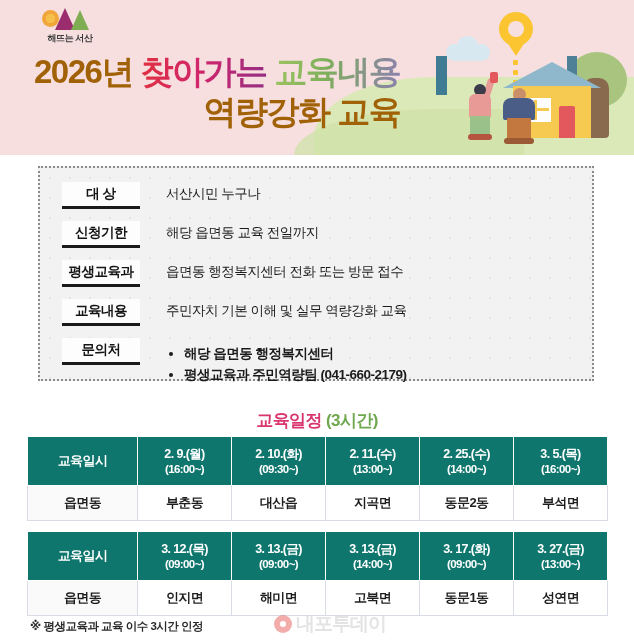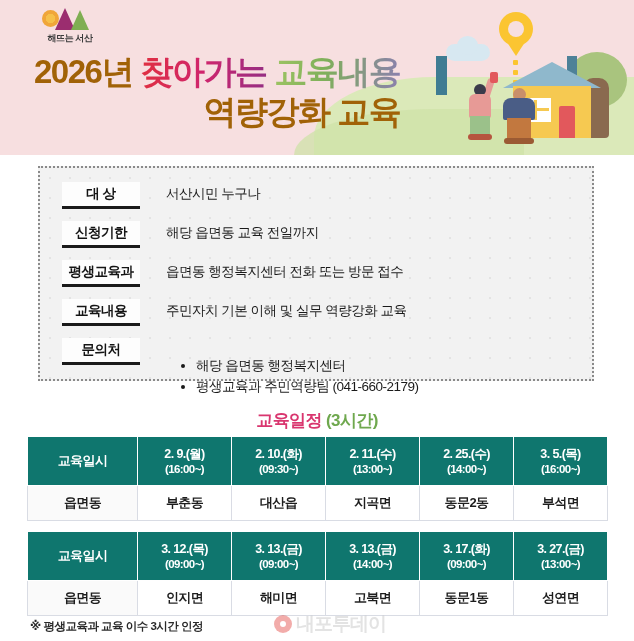--- a/index.html
+++ b/index.html
@@ -135,21 +135,21 @@
   .info-row{position:absolute;left:22px;display:flex;align-items:flex-start;}
   .info-label{
     width:78px;min-width:78px;background:#fdfdfd;border-bottom:3px solid #1a1a1a;
     text-align:center;font-size:13.5px;font-weight:bold;color:#141414;
     letter-spacing:-0.5px;padding:3px 0 3px 0;
   }
   .info-value{
     margin-left:26px;font-size:13.5px;color:#1a1a1a;letter-spacing:-0.5px;
     line-height:1.5;padding-top:2px;font-weight:500;
   }
-  .info-value ul{margin:16px;padding-left:14px;list-style:disc;}
+  .info-value ul{margin:4px;padding-left:14px;list-style:disc;font-weight:bold;}
   .info-value li{margin:0;line-height:1.55;}
 
   
   .sched-title{
     position:absolute;left:0;top:409px;width:634px;text-align:center;
     font-size:17px;font-weight:bold;letter-spacing:-0.6px;
   }
   .s-pink{color:#d9366f;}
   .s-green{color:#6fa84e;}
 

